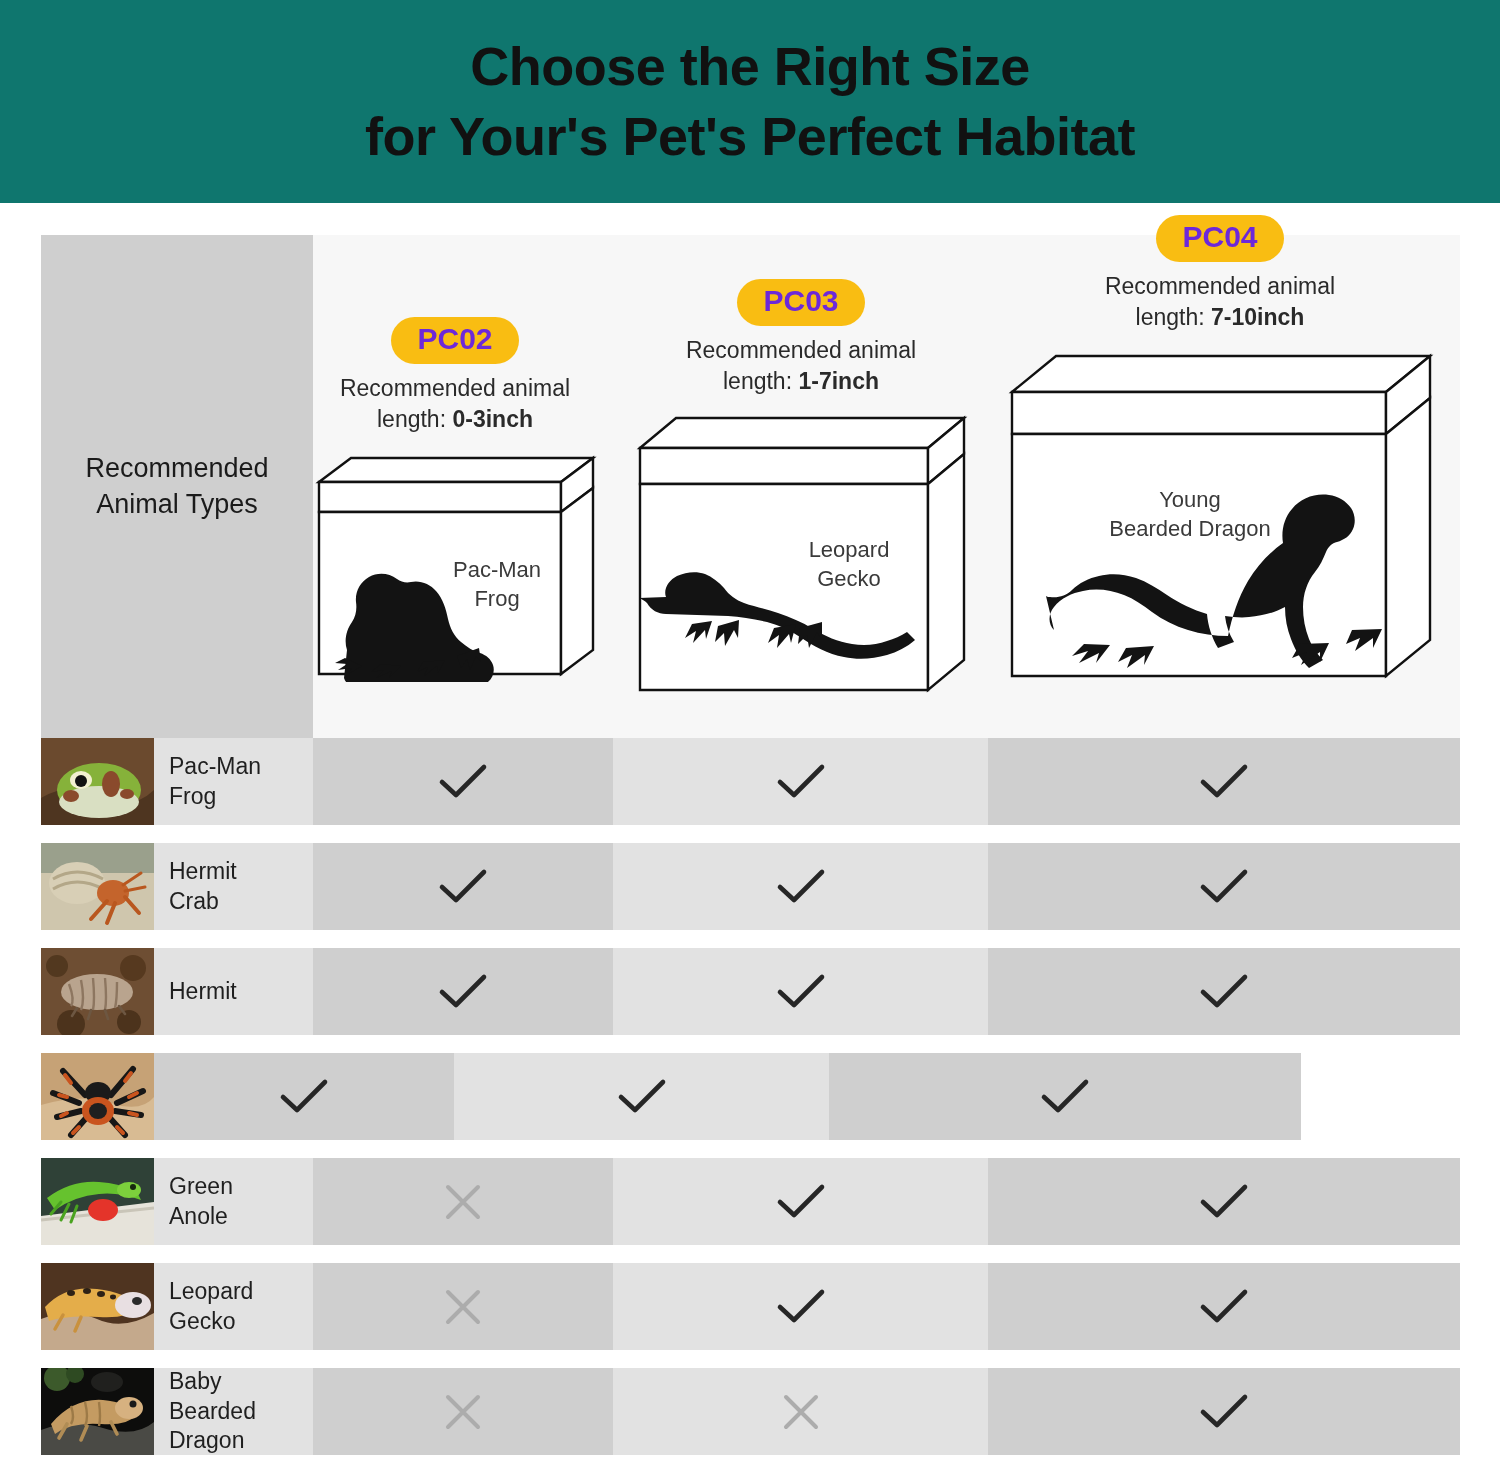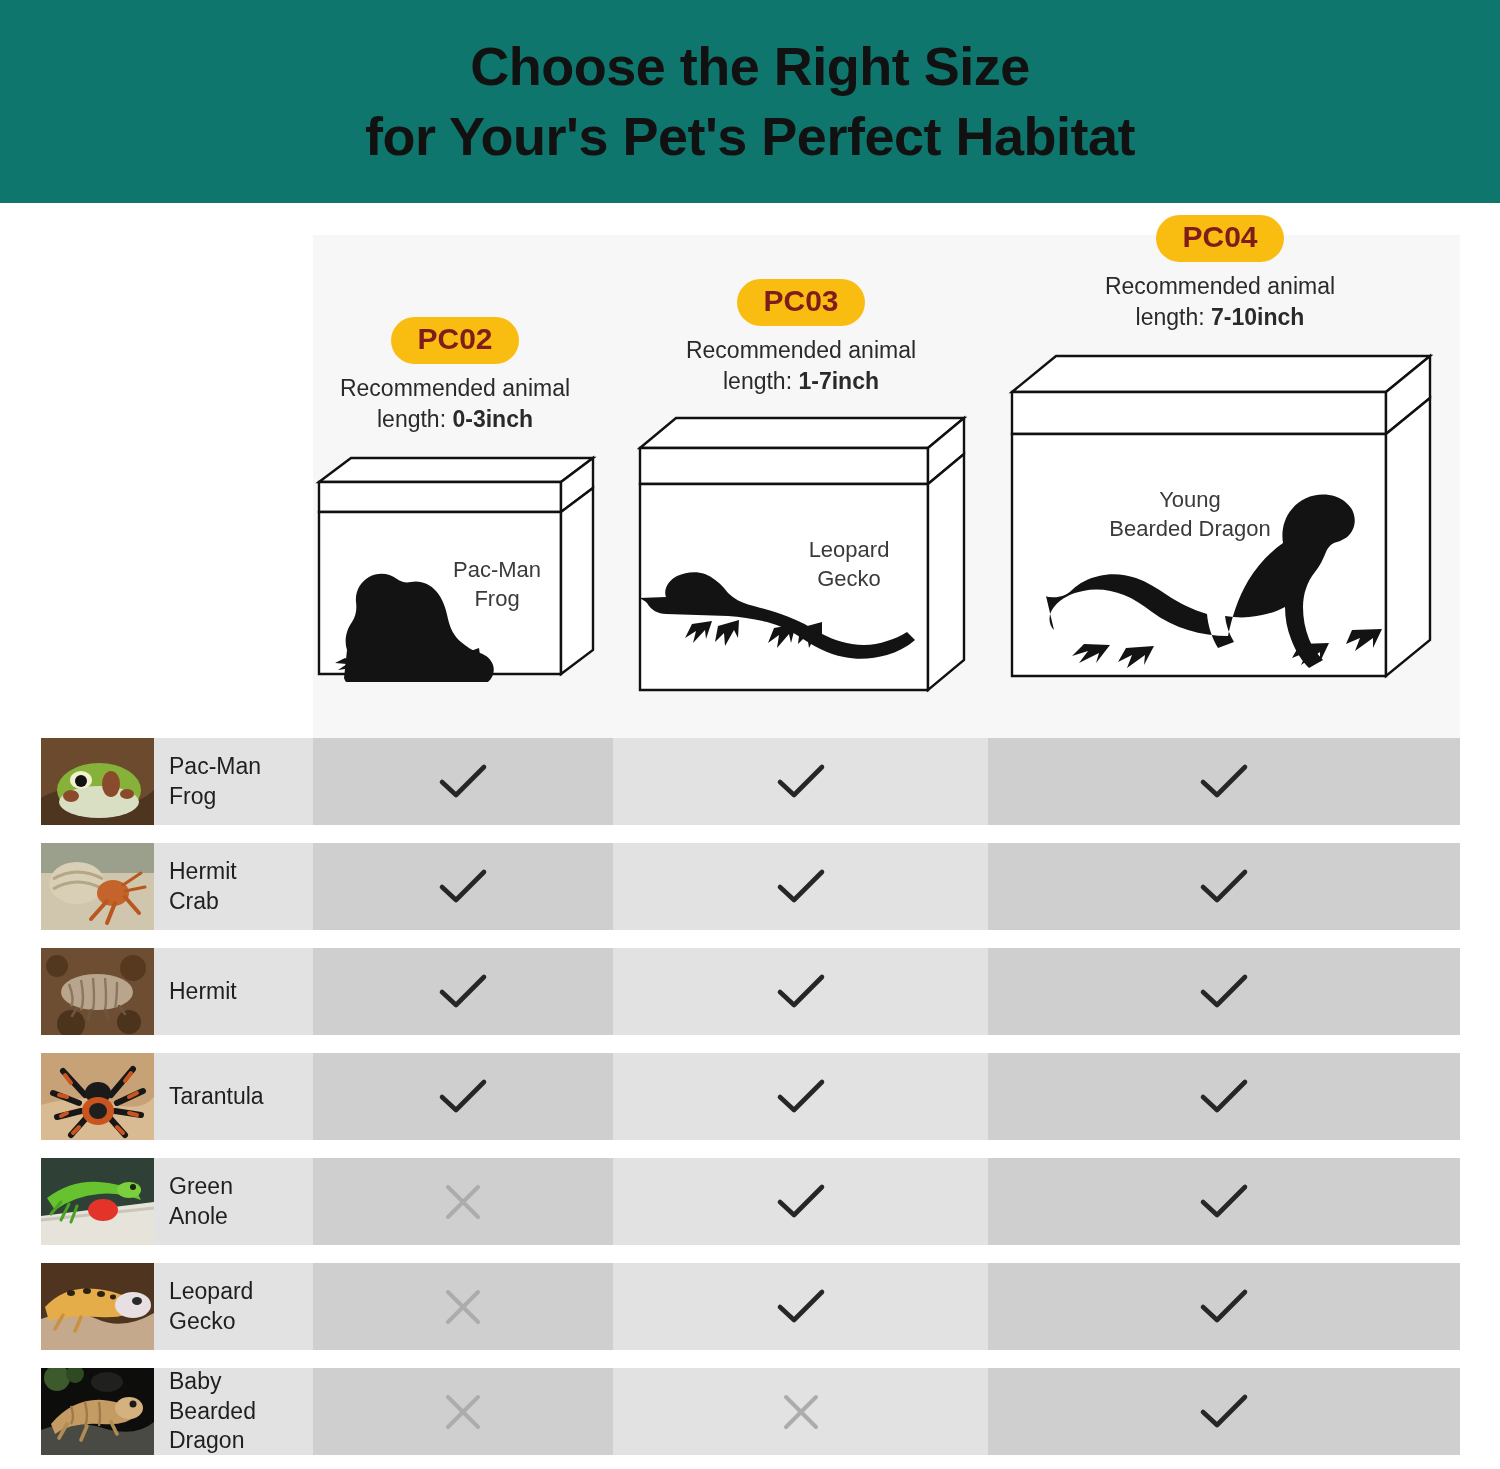--- a/index.html
+++ b/index.html
@@ -72,21 +72,21 @@
   }
 
   
   .prod {
     position: absolute;
     text-align: center;
   }
   .pill {
     display: inline-block;
     background: #F9BD12;
-    color: #7f1d1d;
+    color: #6d28d9;
     font-size: 30px;
     font-weight: bold;
     border-radius: 999px;
     padding: 5px 26px 7px 26px;
     line-height: 1.15;
   }
   .rec-text {
     margin-top: 9px;
     font-size: 23px;
     color: #2a2a2a;
@@ -157,20 +157,25 @@
 <body>
 
 <div class="banner">
   <div class="banner-line">Choose the Right Size</div>
   <div class="banner-line">for Your's Pet's Perfect Habitat</div>
 </div>
 
 <div class="compare-wrap">
 
   <div class="header-band">
+    <div class="header-left">
+      <div class="header-left-text">Recommended
+Animal
+Types</div>
+    </div>
     <div class="header-right"></div>
   </div>
 
   <div class="prod" style="left:311px; top:114px; width:288px;">
     <div class="pill">PC02</div>
     <div class="rec-text"><span>Recommended animal
 length: </span><b>0-3inch</b></div>
     <div class="boxwrap" style="margin-top:14px;">
       <svg width="288" height="232" viewBox="0 0 288 232">
 
@@ -425,21 +430,20 @@
           </g>
           <g stroke="#c9541e" stroke-width="4" stroke-linecap="round" fill="none">
             <path d="M30 30 L24 22 M26 44 L18 42 M26 60 L20 63 M38 74 L32 80"></path>
             <path d="M84 28 L90 20 M88 44 L96 40 M88 60 L96 62 M76 74 L82 80"></path>
           </g>
           <ellipse cx="57" cy="40" rx="13" ry="11" fill="#1a1a1a"></ellipse>
           <ellipse cx="57" cy="58" rx="16" ry="14" fill="#c9541e"></ellipse>
           <ellipse cx="57" cy="58" rx="9" ry="8" fill="#1f1f1f"></ellipse>
         </svg>
       </div>
-      <div class="cell-name">Tarantula</div>
       <div class="cell-mark c1">
         <svg class="mark-yes" width="54" height="40" viewBox="0 0 54 40">
             <path d="M6 20 L20 33 L48 5" fill="none" stroke="#262626" stroke-width="4.6" stroke-linecap="round" stroke-linejoin="round"></path>
           </svg>
       </div>
       <div class="cell-mark c2">
         <svg class="mark-yes" width="54" height="40" viewBox="0 0 54 40">
             <path d="M6 20 L20 33 L48 5" fill="none" stroke="#262626" stroke-width="4.6" stroke-linecap="round" stroke-linejoin="round"></path>
           </svg>
       </div>

